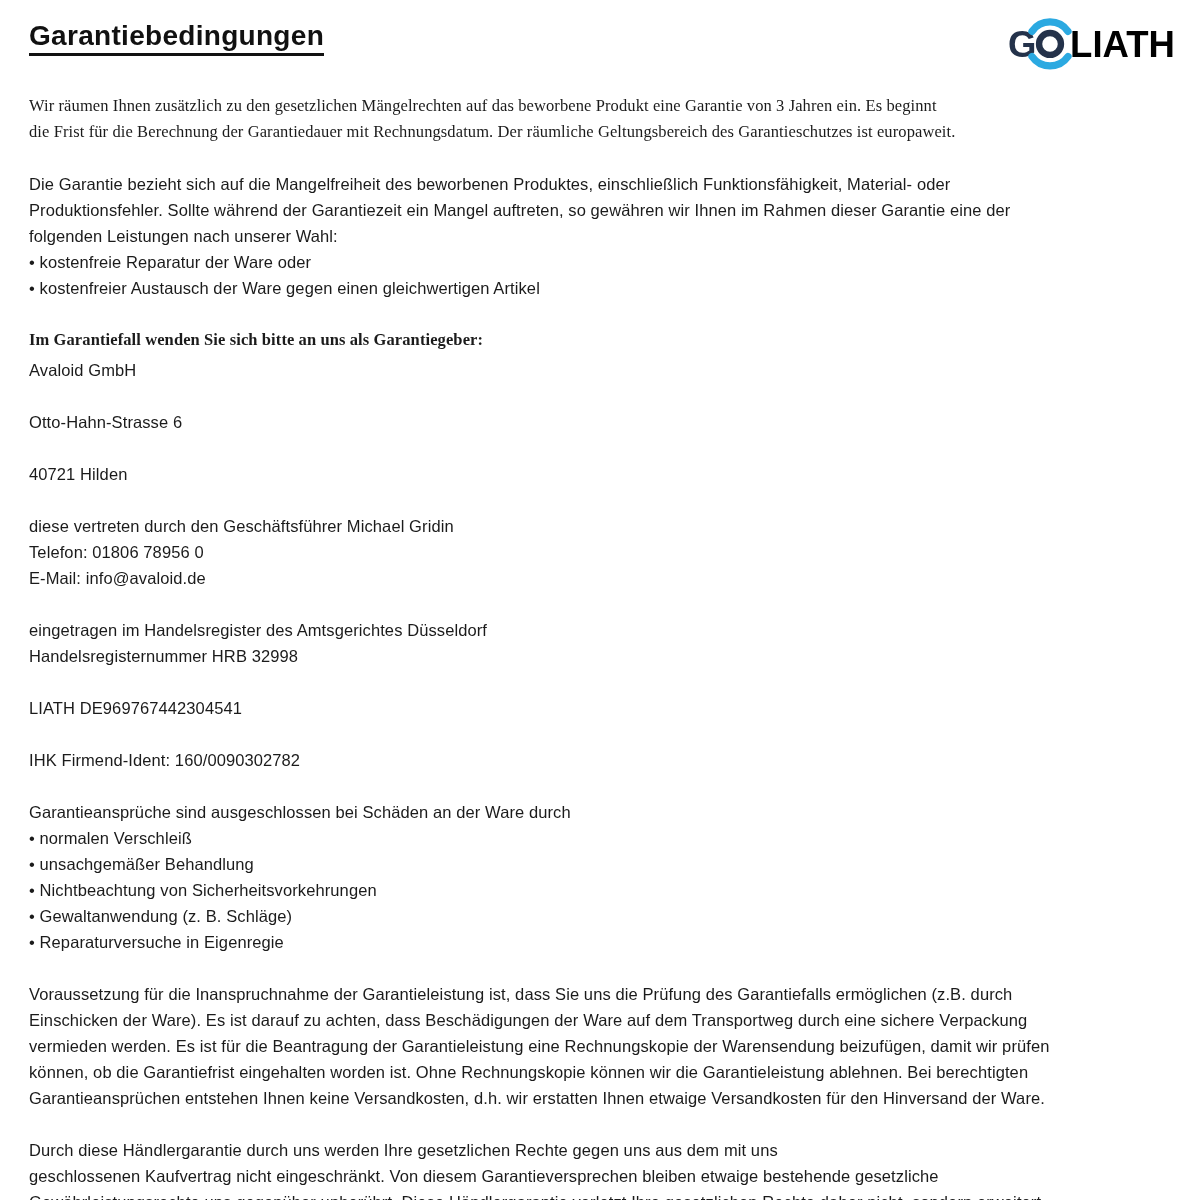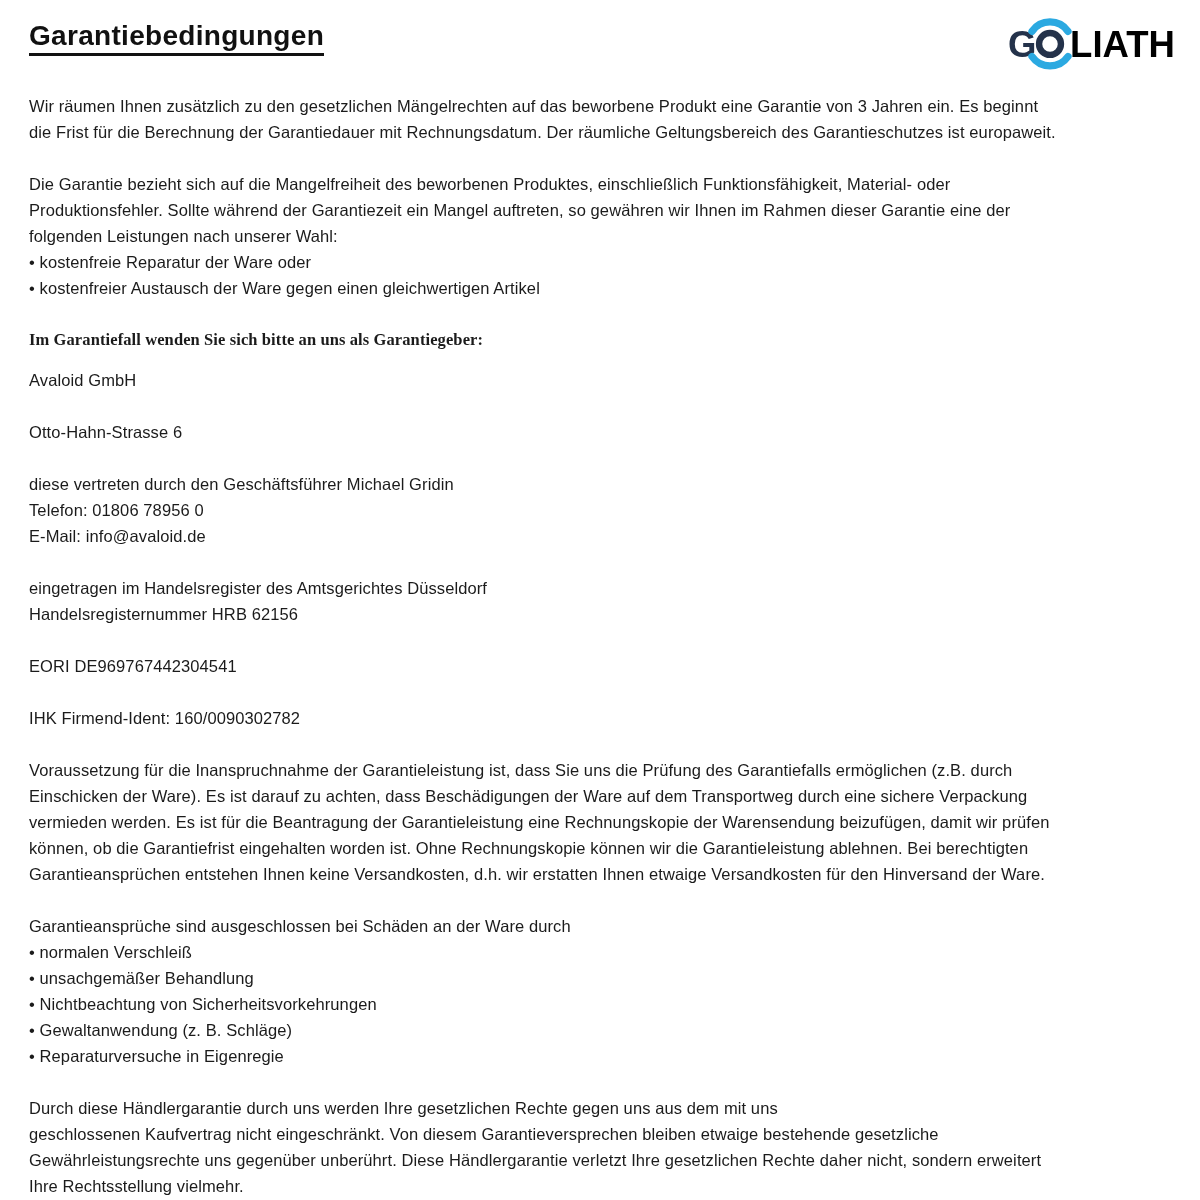--- a/index.html
+++ b/index.html
@@ -45,23 +45,24 @@
   }
   .doc p {
     margin: 26px 0 0 0;
     font-size: 16.5px;
     line-height: 26px;
     white-space: pre-line;
     letter-spacing: 0.1px;
   }
   .doc p.first {
     margin-top: 37px;
+    font-family: Liberation Serif, serif;
   }
   .doc p.tight {
-    margin-top: 14px;
+    margin-top: 4px;
   }
   .doc p.bold {
     font-weight: bold;
     font-family: Liberation Serif, serif;
   }
 </style>
 </head>
 <body>
 
 <div class="page">
@@ -88,45 +89,46 @@
 folgenden Leistungen nach unserer Wahl:
 • kostenfreie Reparatur der Ware oder
 • kostenfreier Austausch der Ware gegen einen gleichwertigen Artikel</p>
 
     <p class="bold">Im Garantiefall wenden Sie sich bitte an uns als Garantiegeber:</p>
 
     <p class="tight">Avaloid GmbH</p>
 
     <p>Otto-Hahn-Strasse 6</p>
 
+    <p>40721 Hilden</p>
 
     <p>diese vertreten durch den Geschäftsführer Michael Gridin
 Telefon: 01806 78956 0
 E-Mail: info@avaloid.de</p>
 
     <p>eingetragen im Handelsregister des Amtsgerichtes Düsseldorf
-Handelsregisternummer HRB 62156</p>
+Handelsregisternummer HRB 32998</p>
 
-    <p>EORI DE969767442304541</p>
+    <p>LIATH DE969767442304541</p>
 
 
     <p>IHK Firmend-Ident: 160/0090302782</p>
-
-    <p>Voraussetzung für die Inanspruchnahme der Garantieleistung ist, dass Sie uns die Prüfung des Garantiefalls ermöglichen (z.B. durch
-Einschicken der Ware). Es ist darauf zu achten, dass Beschädigungen der Ware auf dem Transportweg durch eine sichere Verpackung
-vermieden werden. Es ist für die Beantragung der Garantieleistung eine Rechnungskopie der Warensendung beizufügen, damit wir prüfen
-können, ob die Garantiefrist eingehalten worden ist. Ohne Rechnungskopie können wir die Garantieleistung ablehnen. Bei berechtigten
-Garantieansprüchen entstehen Ihnen keine Versandkosten, d.h. wir erstatten Ihnen etwaige Versandkosten für den Hinversand der Ware.</p>
 
     <p>Garantieansprüche sind ausgeschlossen bei Schäden an der Ware durch
 • normalen Verschleiß
 • unsachgemäßer Behandlung
 • Nichtbeachtung von Sicherheitsvorkehrungen
 • Gewaltanwendung (z. B. Schläge)
 • Reparaturversuche in Eigenregie</p>
+
+    <p>Voraussetzung für die Inanspruchnahme der Garantieleistung ist, dass Sie uns die Prüfung des Garantiefalls ermöglichen (z.B. durch
+Einschicken der Ware). Es ist darauf zu achten, dass Beschädigungen der Ware auf dem Transportweg durch eine sichere Verpackung
+vermieden werden. Es ist für die Beantragung der Garantieleistung eine Rechnungskopie der Warensendung beizufügen, damit wir prüfen
+können, ob die Garantiefrist eingehalten worden ist. Ohne Rechnungskopie können wir die Garantieleistung ablehnen. Bei berechtigten
+Garantieansprüchen entstehen Ihnen keine Versandkosten, d.h. wir erstatten Ihnen etwaige Versandkosten für den Hinversand der Ware.</p>
 
     <p>Durch diese Händlergarantie durch uns werden Ihre gesetzlichen Rechte gegen uns aus dem mit uns
 geschlossenen Kaufvertrag nicht eingeschränkt. Von diesem Garantieversprechen bleiben etwaige bestehende gesetzliche
 Gewährleistungsrechte uns gegenüber unberührt. Diese Händlergarantie verletzt Ihre gesetzlichen Rechte daher nicht, sondern erweitert
 Ihre Rechtsstellung vielmehr.</p>
 
   </div>
 </div>
 
 </body></html>

